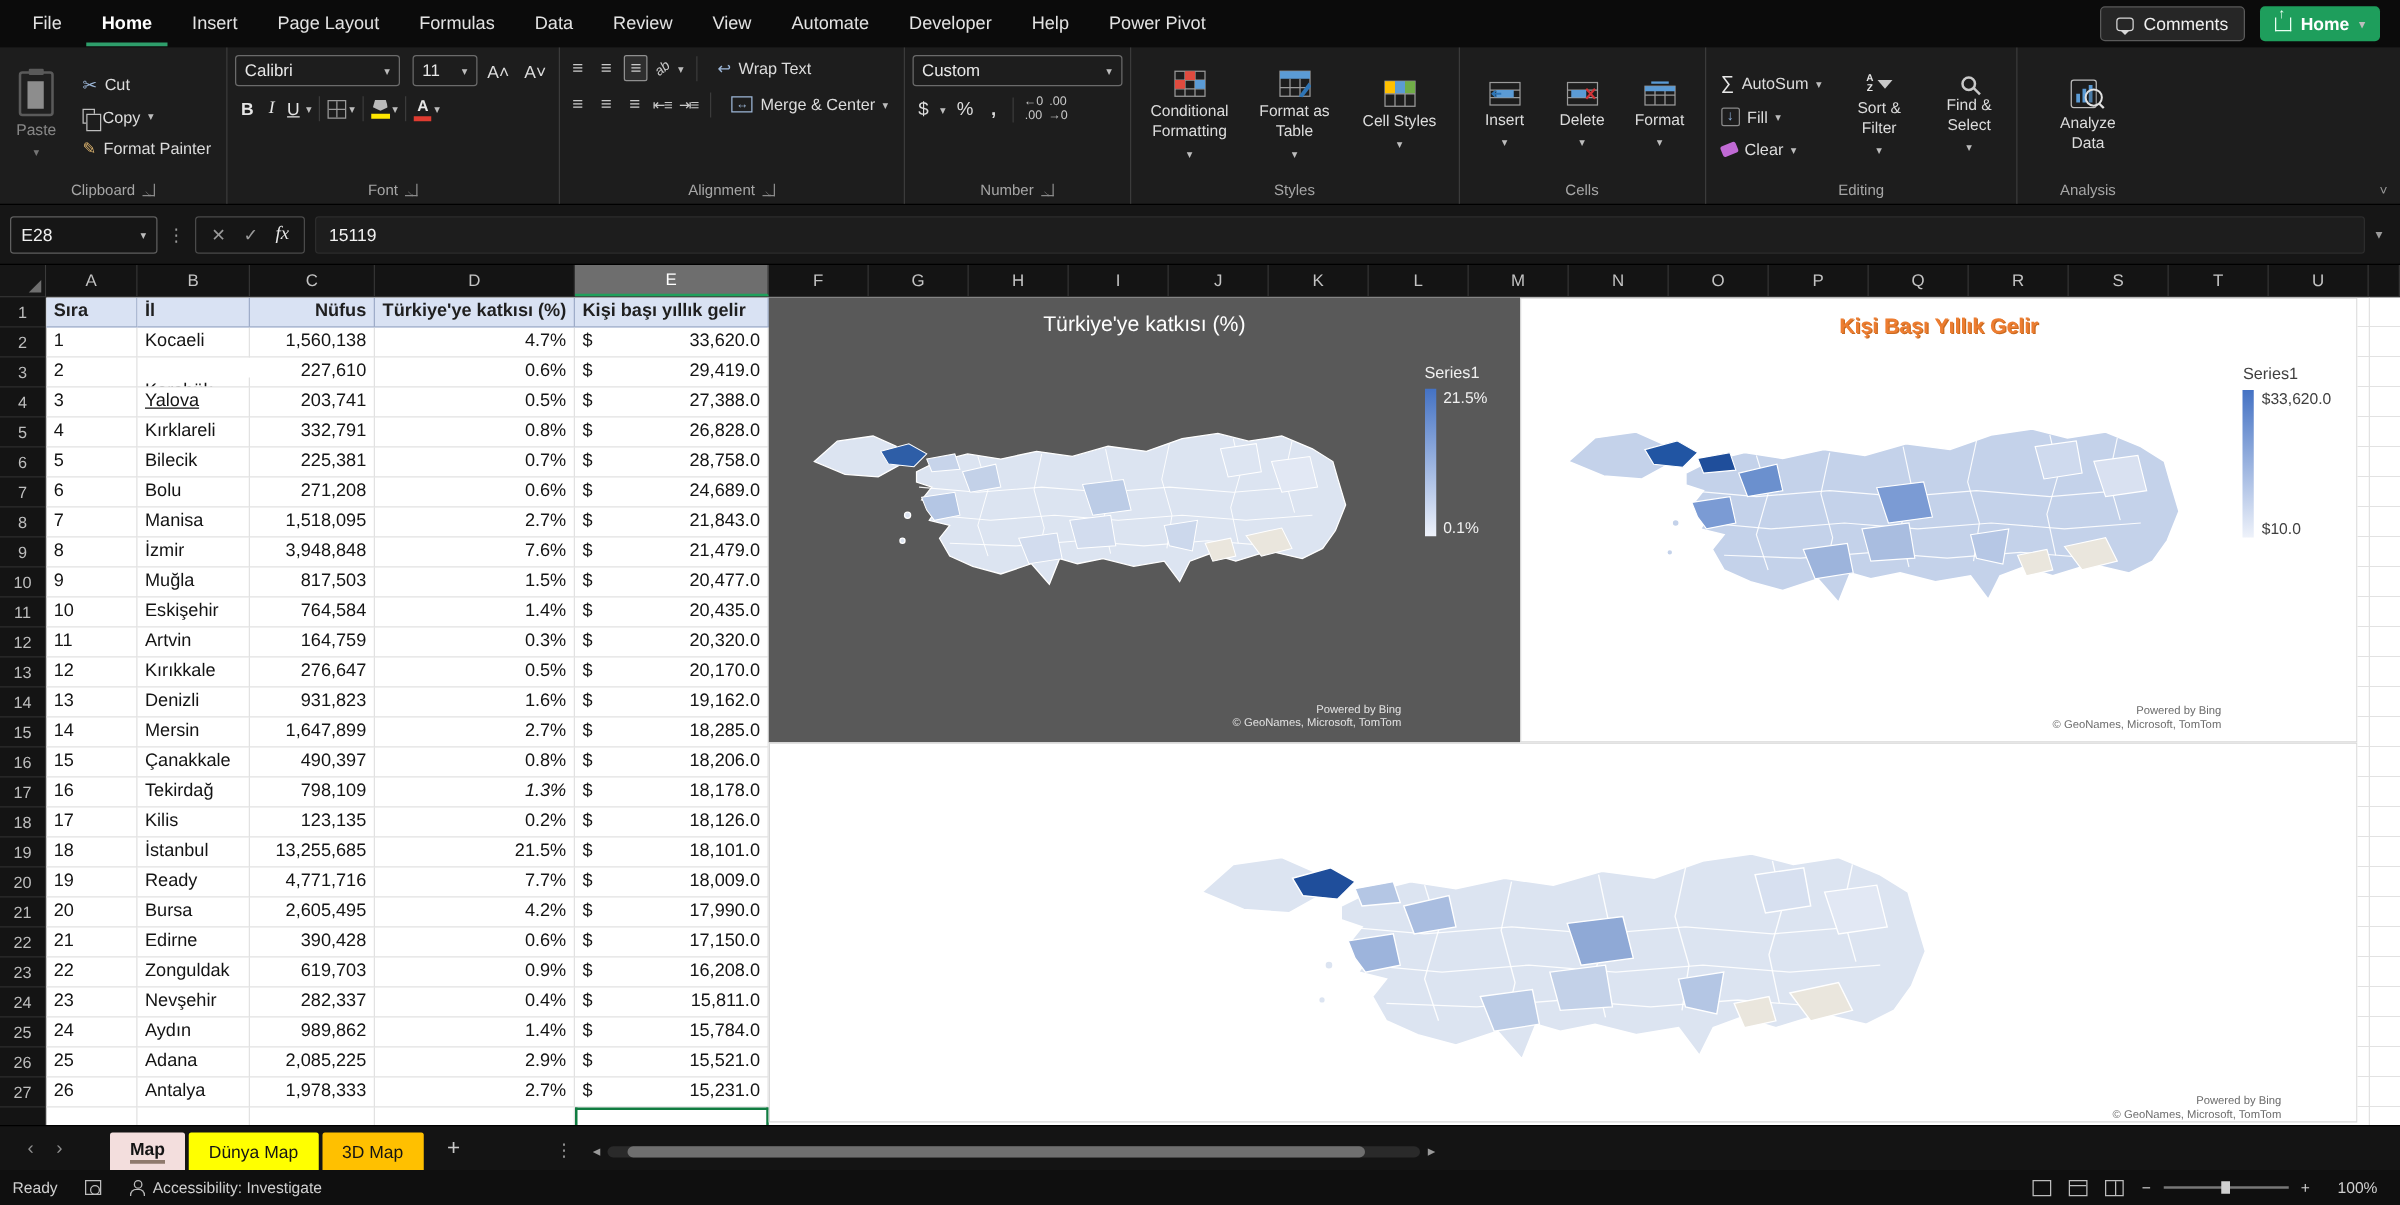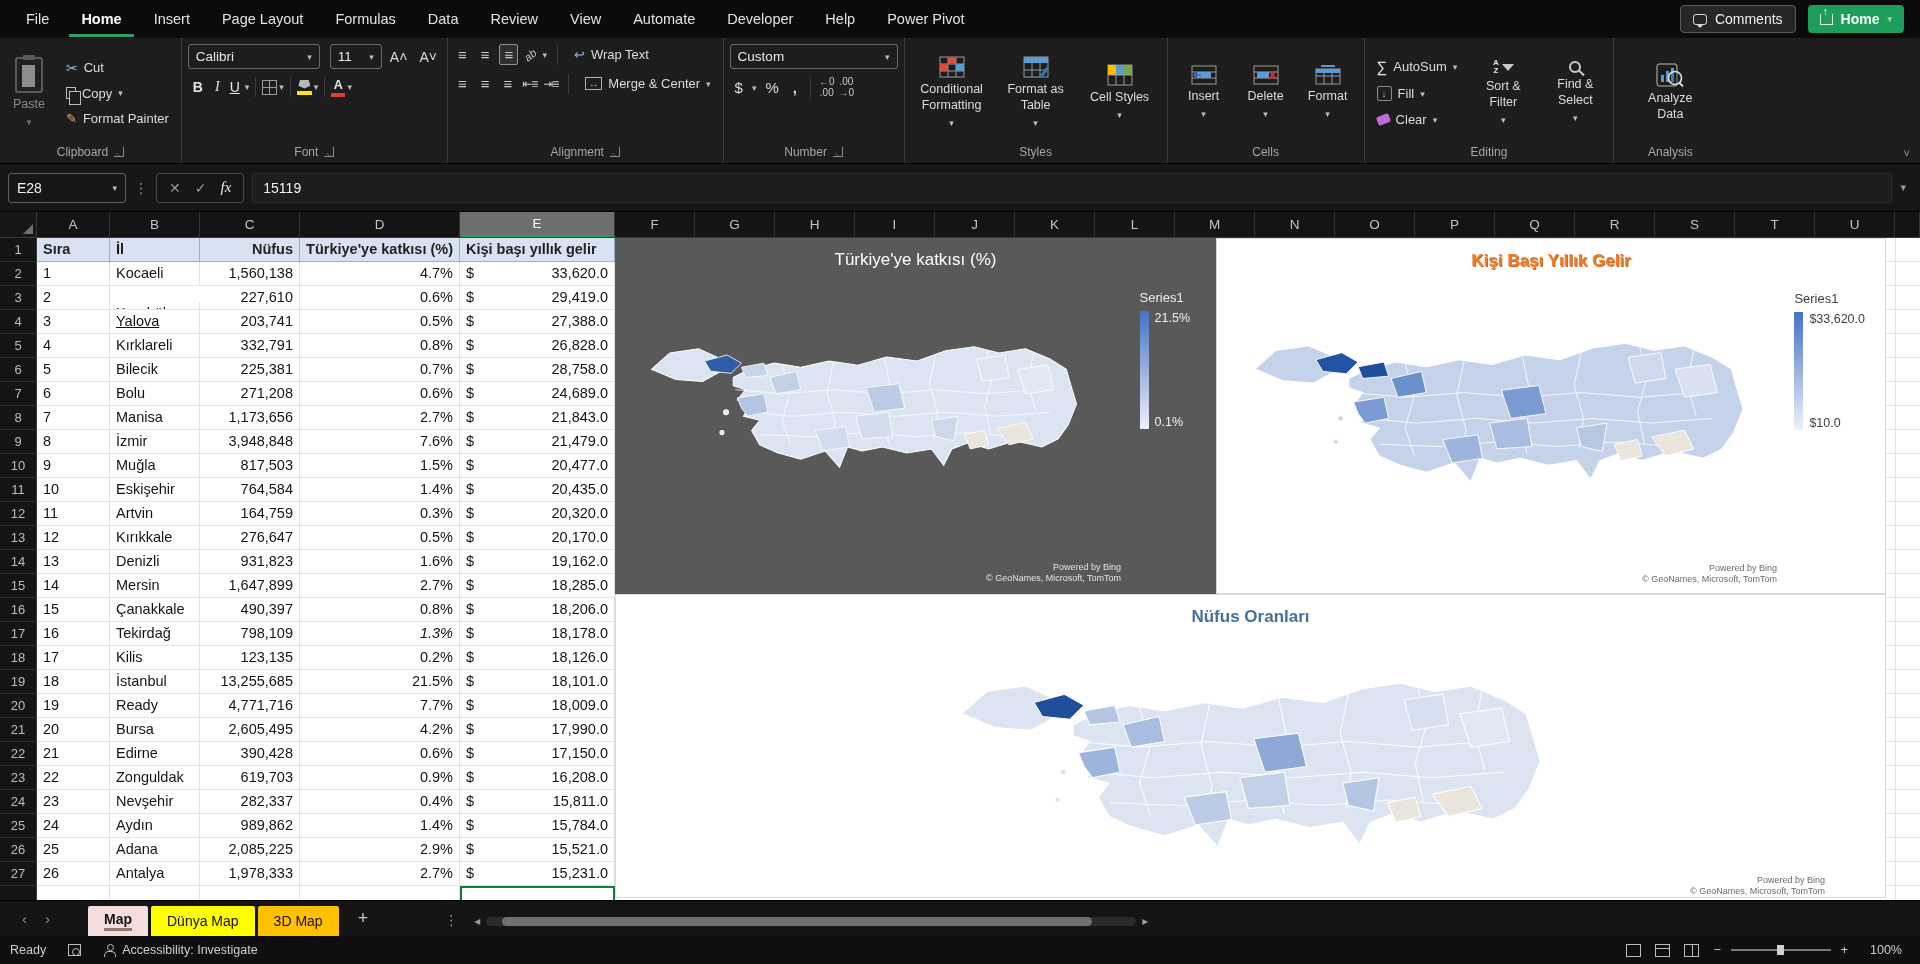--- a/index.html
+++ b/index.html
@@ -623,21 +623,21 @@
             <div class="tcell t-right" style="width: 100px;">271,208</div>
             <div class="tcell t-right" style="width: 160px;">0.6%</div>
             <div class="tcell t-money" style="width: 155px;">
               <span>$</span>
               <span>24,689.0</span>
             </div>
           </div>
           <div class="trow">
             <div class="tcell" style="width: 73px;">7</div>
             <div class="tcell" style="width: 90px;">Manisa</div>
-            <div class="tcell t-right" style="width: 100px;">1,173,656</div>
+            <div class="tcell t-right" style="width: 100px;">1,518,095</div>
             <div class="tcell t-right" style="width: 160px;">2.7%</div>
             <div class="tcell t-money" style="width: 155px;">
               <span>$</span>
               <span>21,843.0</span>
             </div>
           </div>
           <div class="trow">
             <div class="tcell" style="width: 73px;">8</div>
             <div class="tcell" style="width: 90px;">İzmir</div>
             <div class="tcell t-right" style="width: 100px;">3,948,848</div>
@@ -924,21 +924,20 @@
             </div>
           </div>
         </div>
         <div class="attribution" style="right:108px; bottom:8px;">
           <div>Powered by Bing</div>
           <div>© GeoNames, Microsoft, TomTom</div>
         </div>
       </div>
 
       <div class="chart c3" style="left:578px; top:356px; width:1271px; height:304px;">
-        <div class="chart-title">Nüfus Oranları</div>
         <div class="map-slot" style="left:315px; top:38px; width:640px;">
             <svg viewBox="0 0 460 210" xmlns="http://www.w3.org/2000/svg" class="map-c3">
     <polygon class="base map-outline" points="22,58 40,42 68,38 86,46 90,60 72,70 46,68"></polygon>
     <polygon class="base map-outline" points="102,66 118,58 142,52 168,56 196,50 224,54 252,46 282,50 310,40 338,36 362,42 388,38 412,48 428,58 432,72 438,92 430,112 420,126 404,134 378,128 352,136 332,130 316,136 308,152 296,136 272,140 248,134 228,138 214,134 206,154 192,138 168,146 146,140 128,132 120,118 128,108 112,104 120,92 106,88 114,78 102,74"></polygon>
     <circle class="base map-outline" cx="95" cy="100" r="2.4"></circle>
     <circle class="base map-outline" cx="91" cy="120" r="2"></circle>
     <path class="map-borders" d="M150,54 L158,80 L150,108 L158,132"></path>
     <path class="map-borders" d="M200,52 L194,80 L202,110 L196,136"></path>
     <path class="map-borders" d="M250,48 L256,76 L248,104 L254,130"></path>
     <path class="map-borders" d="M300,44 L294,72 L302,100 L298,126"></path>

